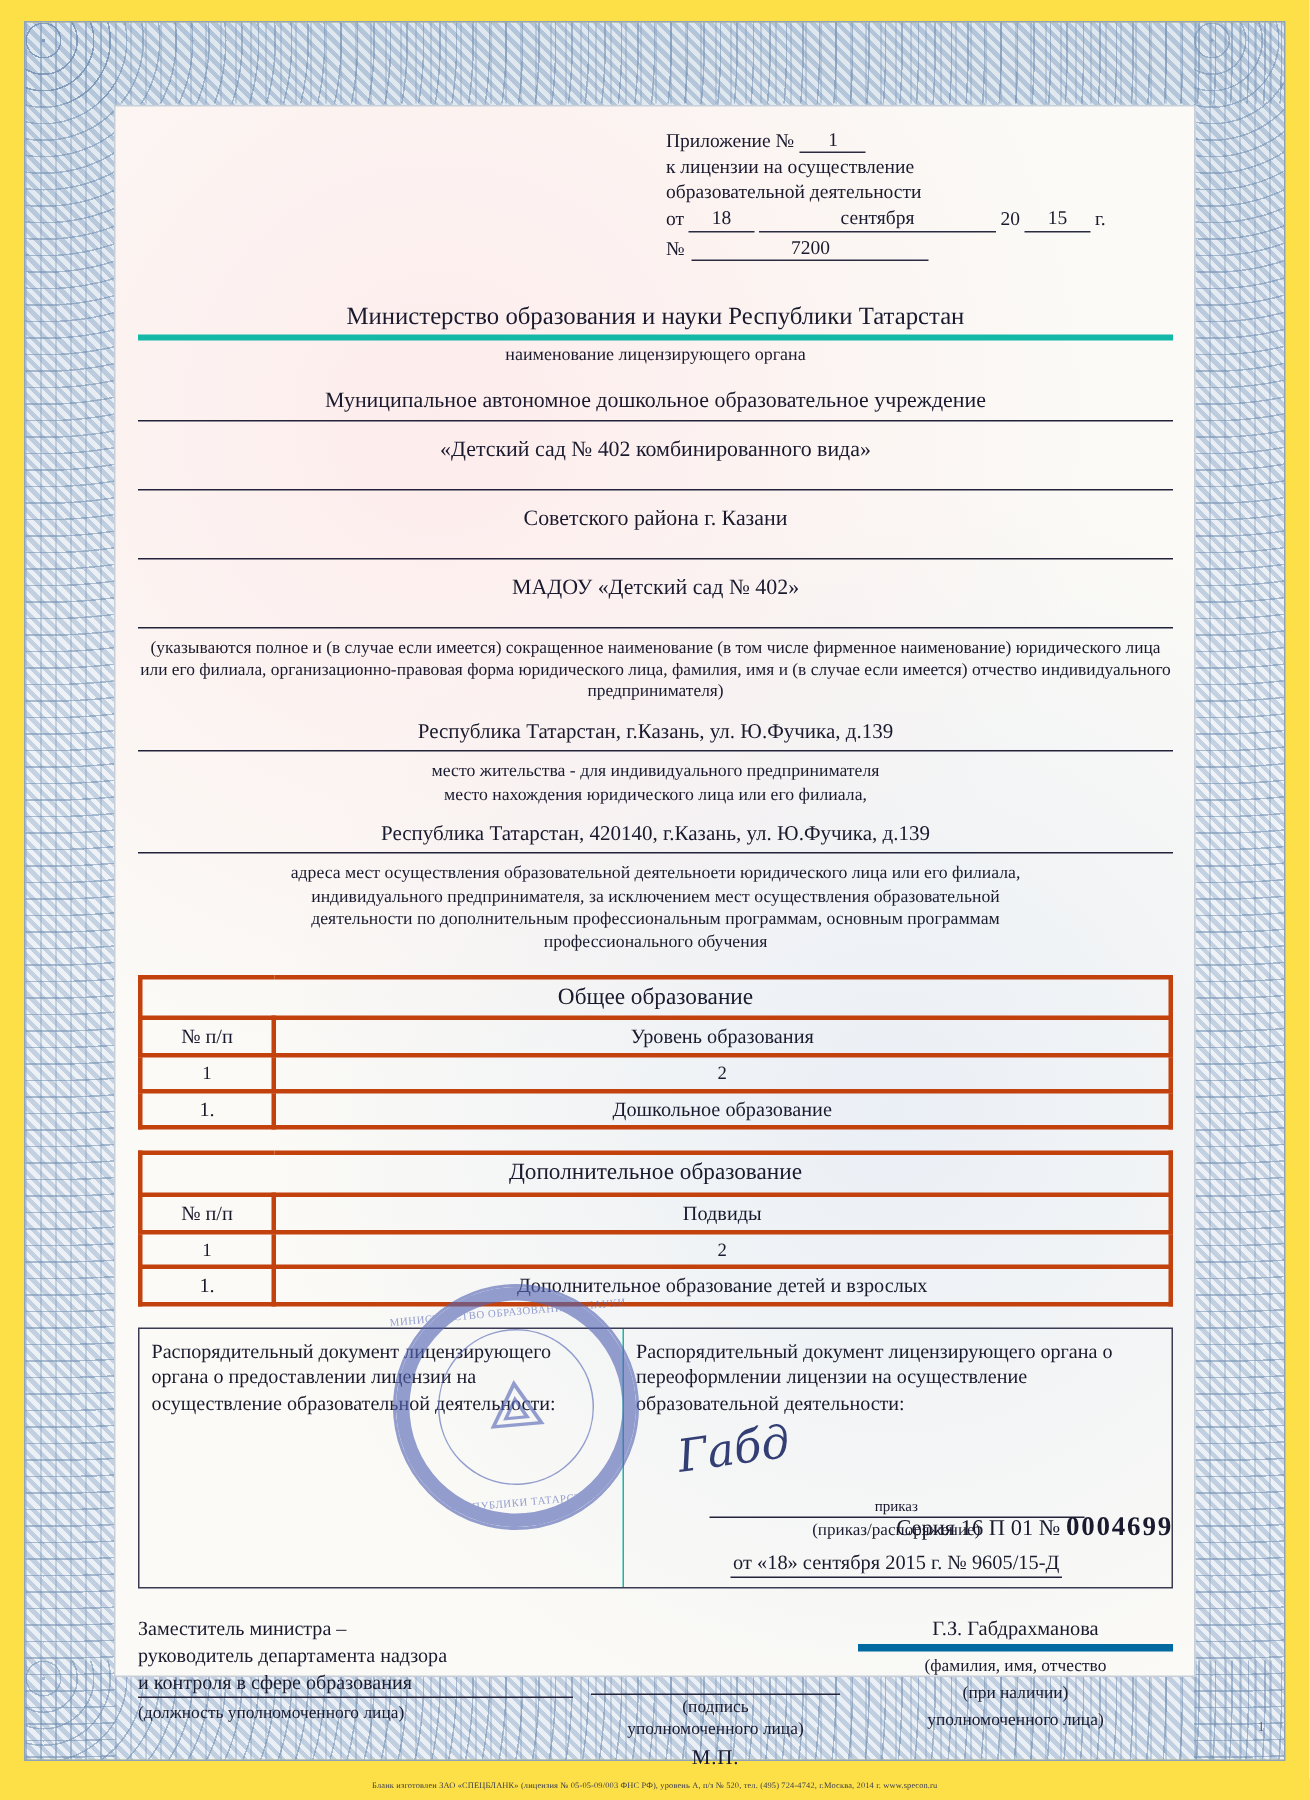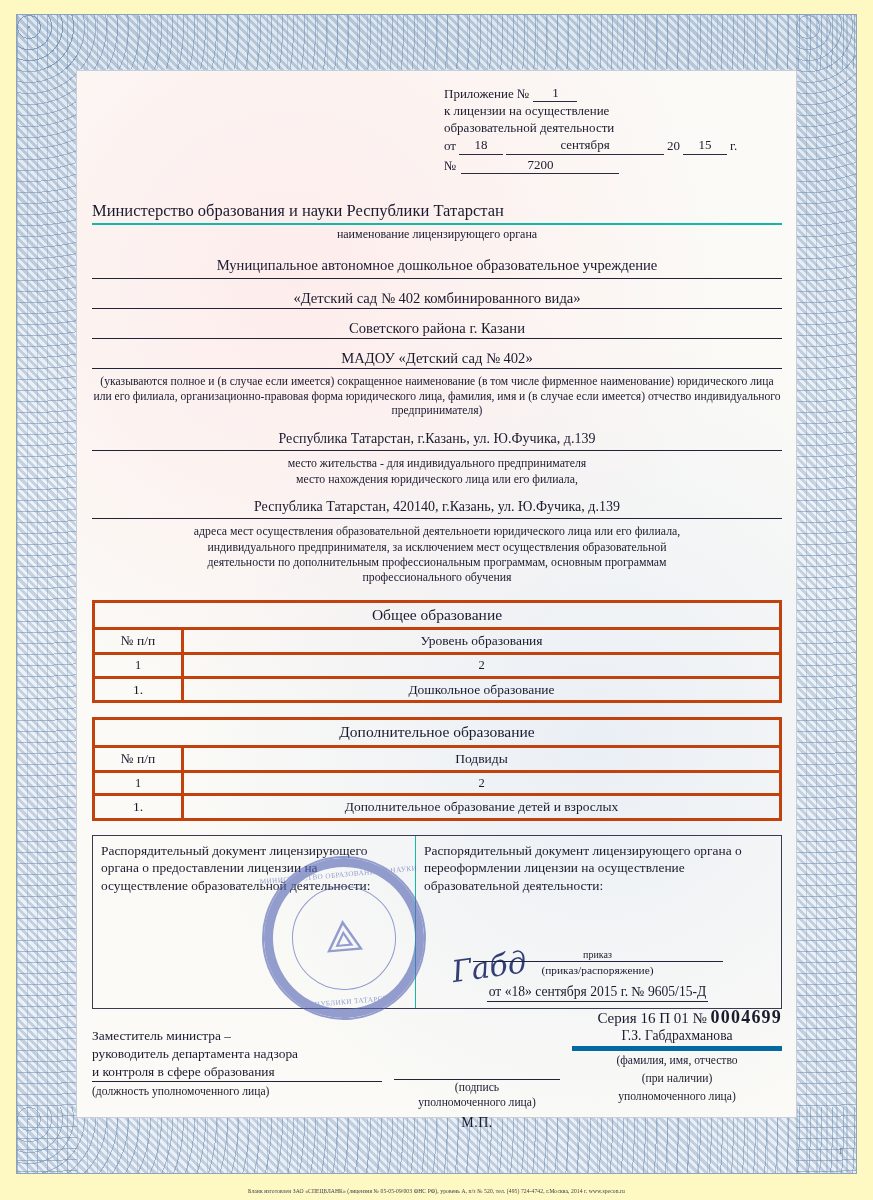--- a/index.html
+++ b/index.html
@@ -6,21 +6,21 @@
   body{
     width:873px;height:1200px;
     background:#e9e6df;
     font-family:"Liberation Serif", serif;
     color:#1a1a2e;
     overflow:hidden;
   }
   .page{
     position:relative;
     width:873px;height:1200px;
-    background:#fef9c3;
+    background:#fde047;
   }
   
   .frame-outer{
     position:absolute;left:16px;top:14px;right:16px;bottom:26px;
     border:1px solid #8fa3bb;
     background:
       repeating-linear-gradient(45deg, rgba(120,150,185,.30) 0 3px, rgba(255,255,255,.35) 3px 6px),
       linear-gradient(180deg,#cdd9e6,#e6ecf3 40%,#dfe7f0);
   }
   .frame-inner{
@@ -49,31 +49,31 @@
 
   
   .topblock{width:330px;margin-left:352px;font-size:13px;}
   .topblock .ln{display:block;white-space:nowrap;}
   .app-no{display:flex;align-items:flex-end;gap:4px;}
   .ul{display:inline-block;border-bottom:1px solid #2a2a40;min-width:36px;text-align:center;padding:0 4px;}
   .ul-wide{min-width:150px;}
   .date-row{display:flex;align-items:flex-end;gap:3px;white-space:nowrap;}
   .num-row{display:flex;align-items:flex-end;gap:5px;margin-top:1px;}
   .t-main{
-    font-size:16.5px;text-align:left;margin-top:26px;
-    border-bottom:2px solid #14b8a6;display:block;padding-bottom:1px;
+    font-size:16.5px;text-align:center;margin-top:26px;
+    border-bottom:4px solid #14b8a6;display:block;padding-bottom:1px;
   }
   .sub-small{font-size:12px;text-align:center;margin-top:2px;}
   .org-line{
     font-size:14.6px;text-align:center;margin-top:14px;
     border-bottom:1px solid #22223a;padding-bottom:2px;
   }
   .org-line2{
     font-size:14.6px;text-align:center;margin-top:10px;
-    border-bottom:1px solid #22223a;padding-bottom:0;
+    border-bottom:1px solid #22223a;padding-bottom:16px;
   }
   .note{font-size:11.6px;text-align:center;line-height:1.25;margin-top:6px;}
   .addr-line{
     font-size:14px;text-align:center;margin-top:11px;
     border-bottom:1px solid #22223a;padding-bottom:2px;
   }
   .note2{font-size:11.8px;text-align:center;line-height:1.3;margin-top:5px;}
 
   
   table.tbl{

